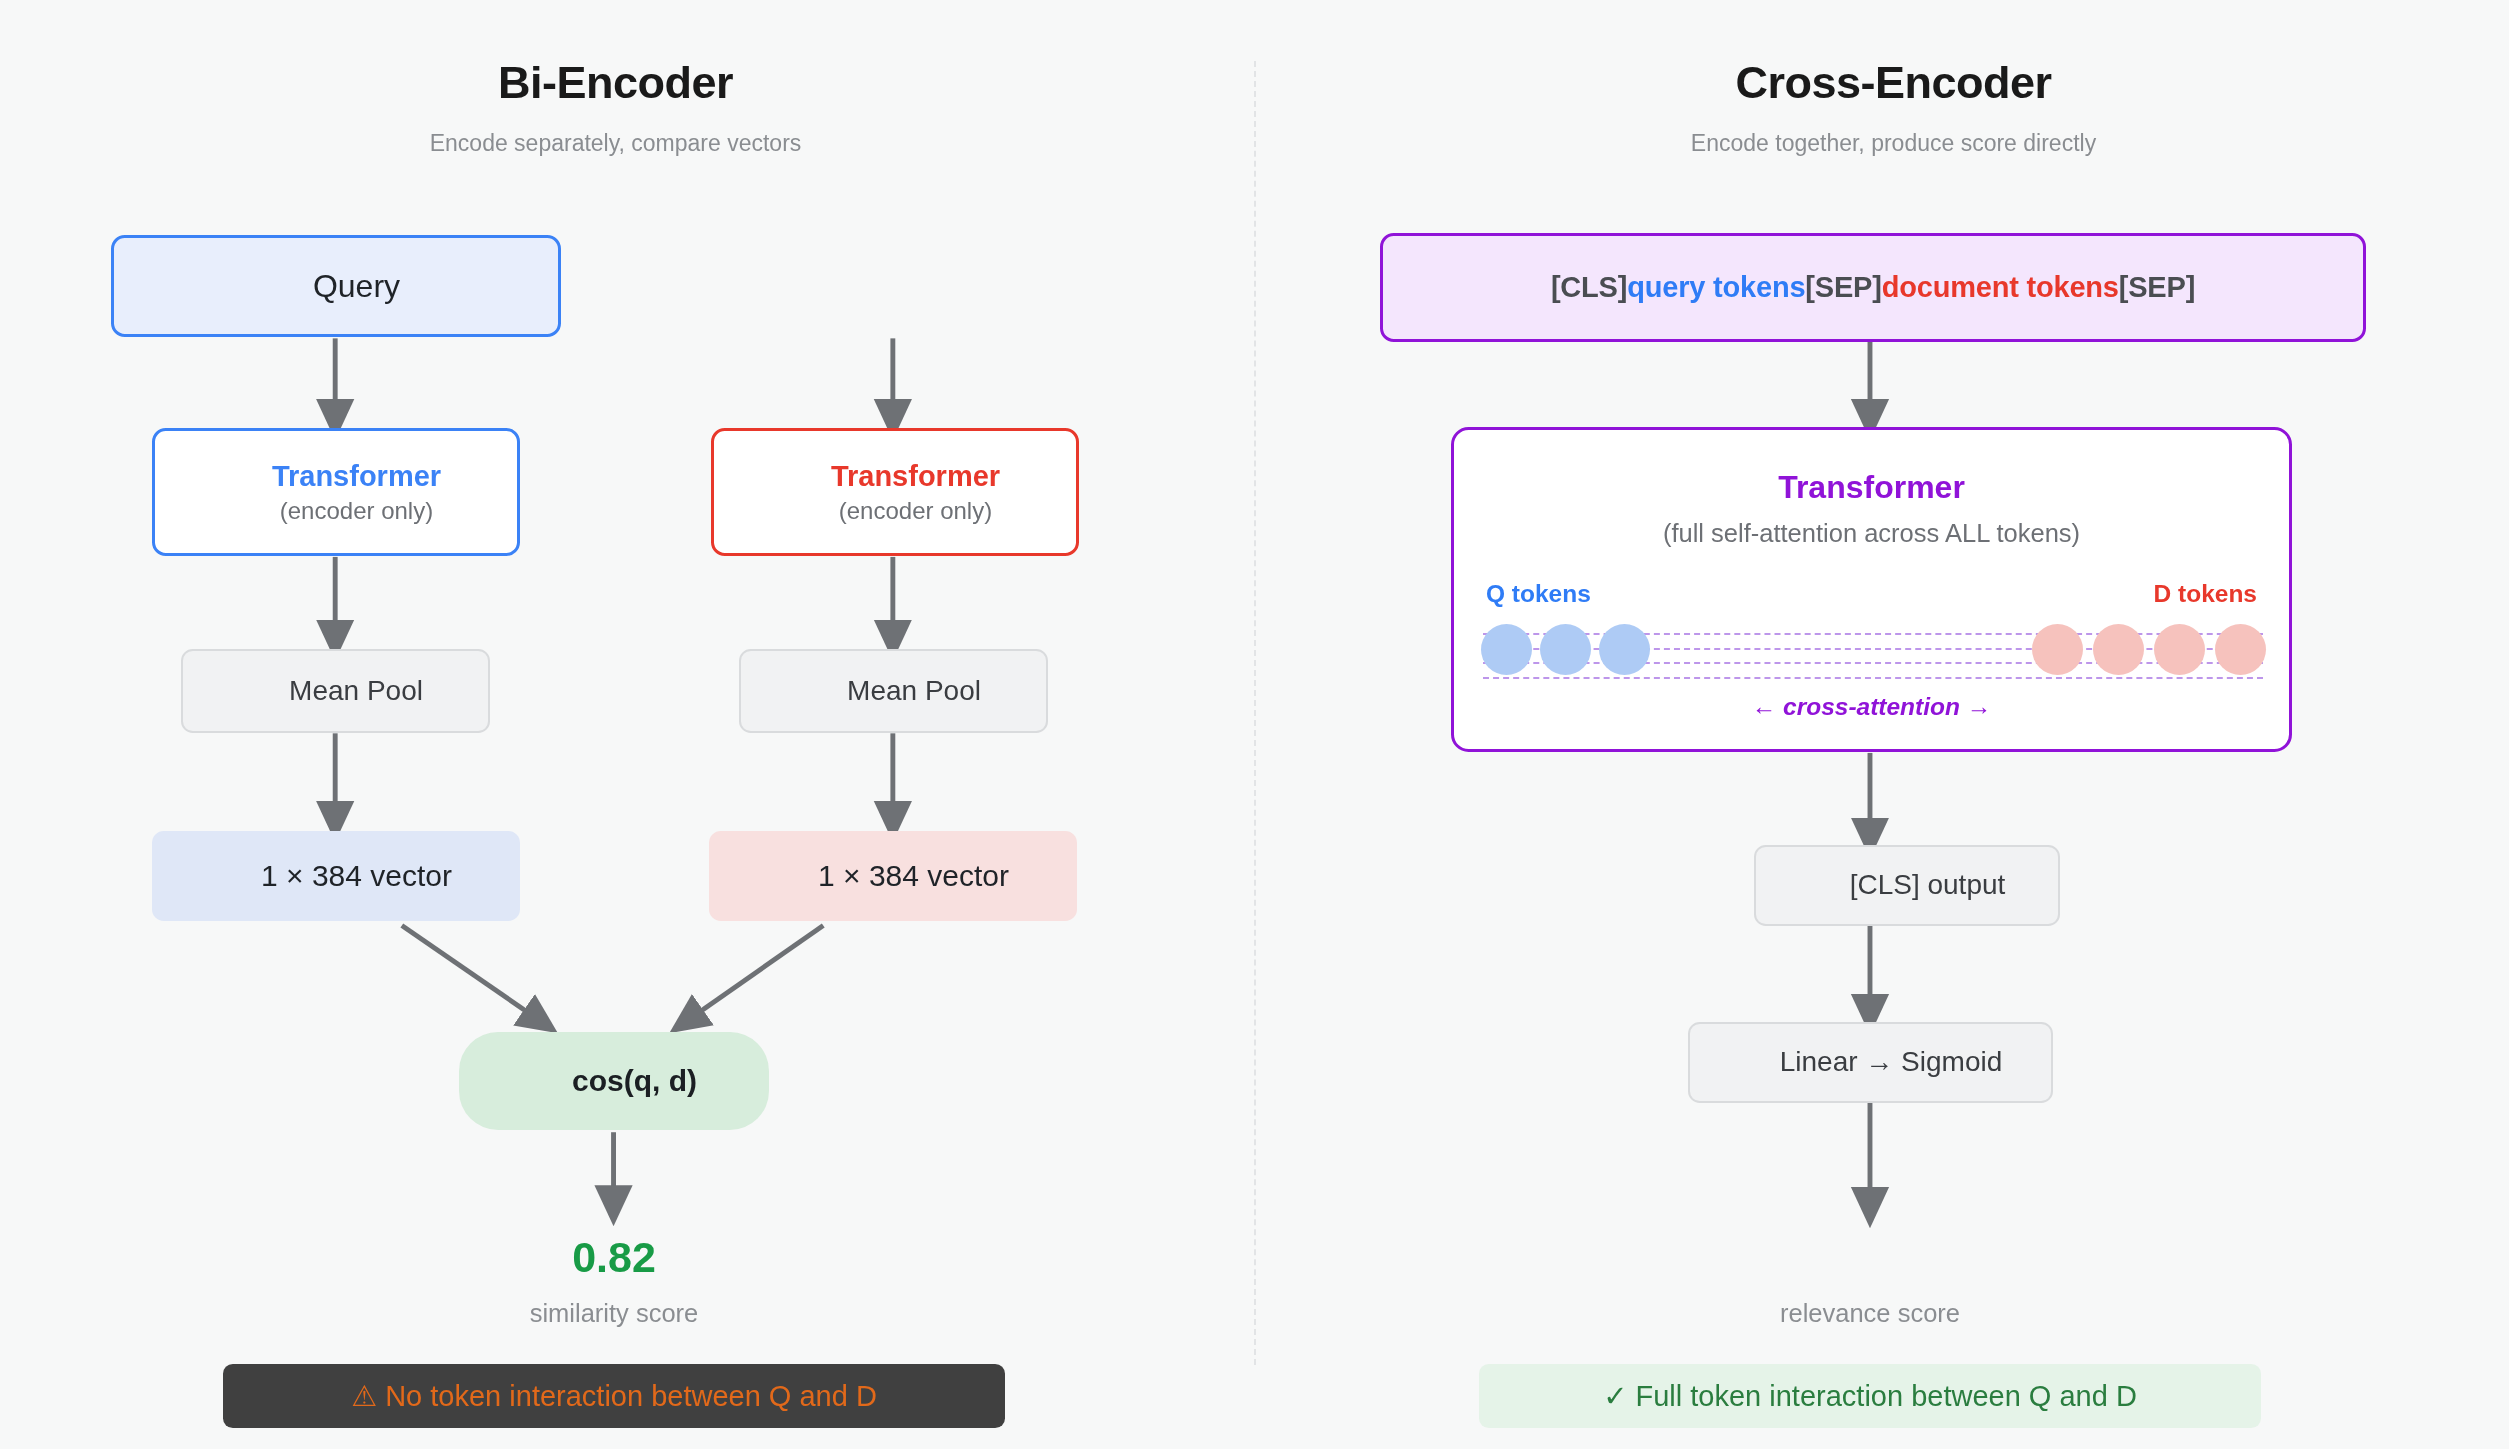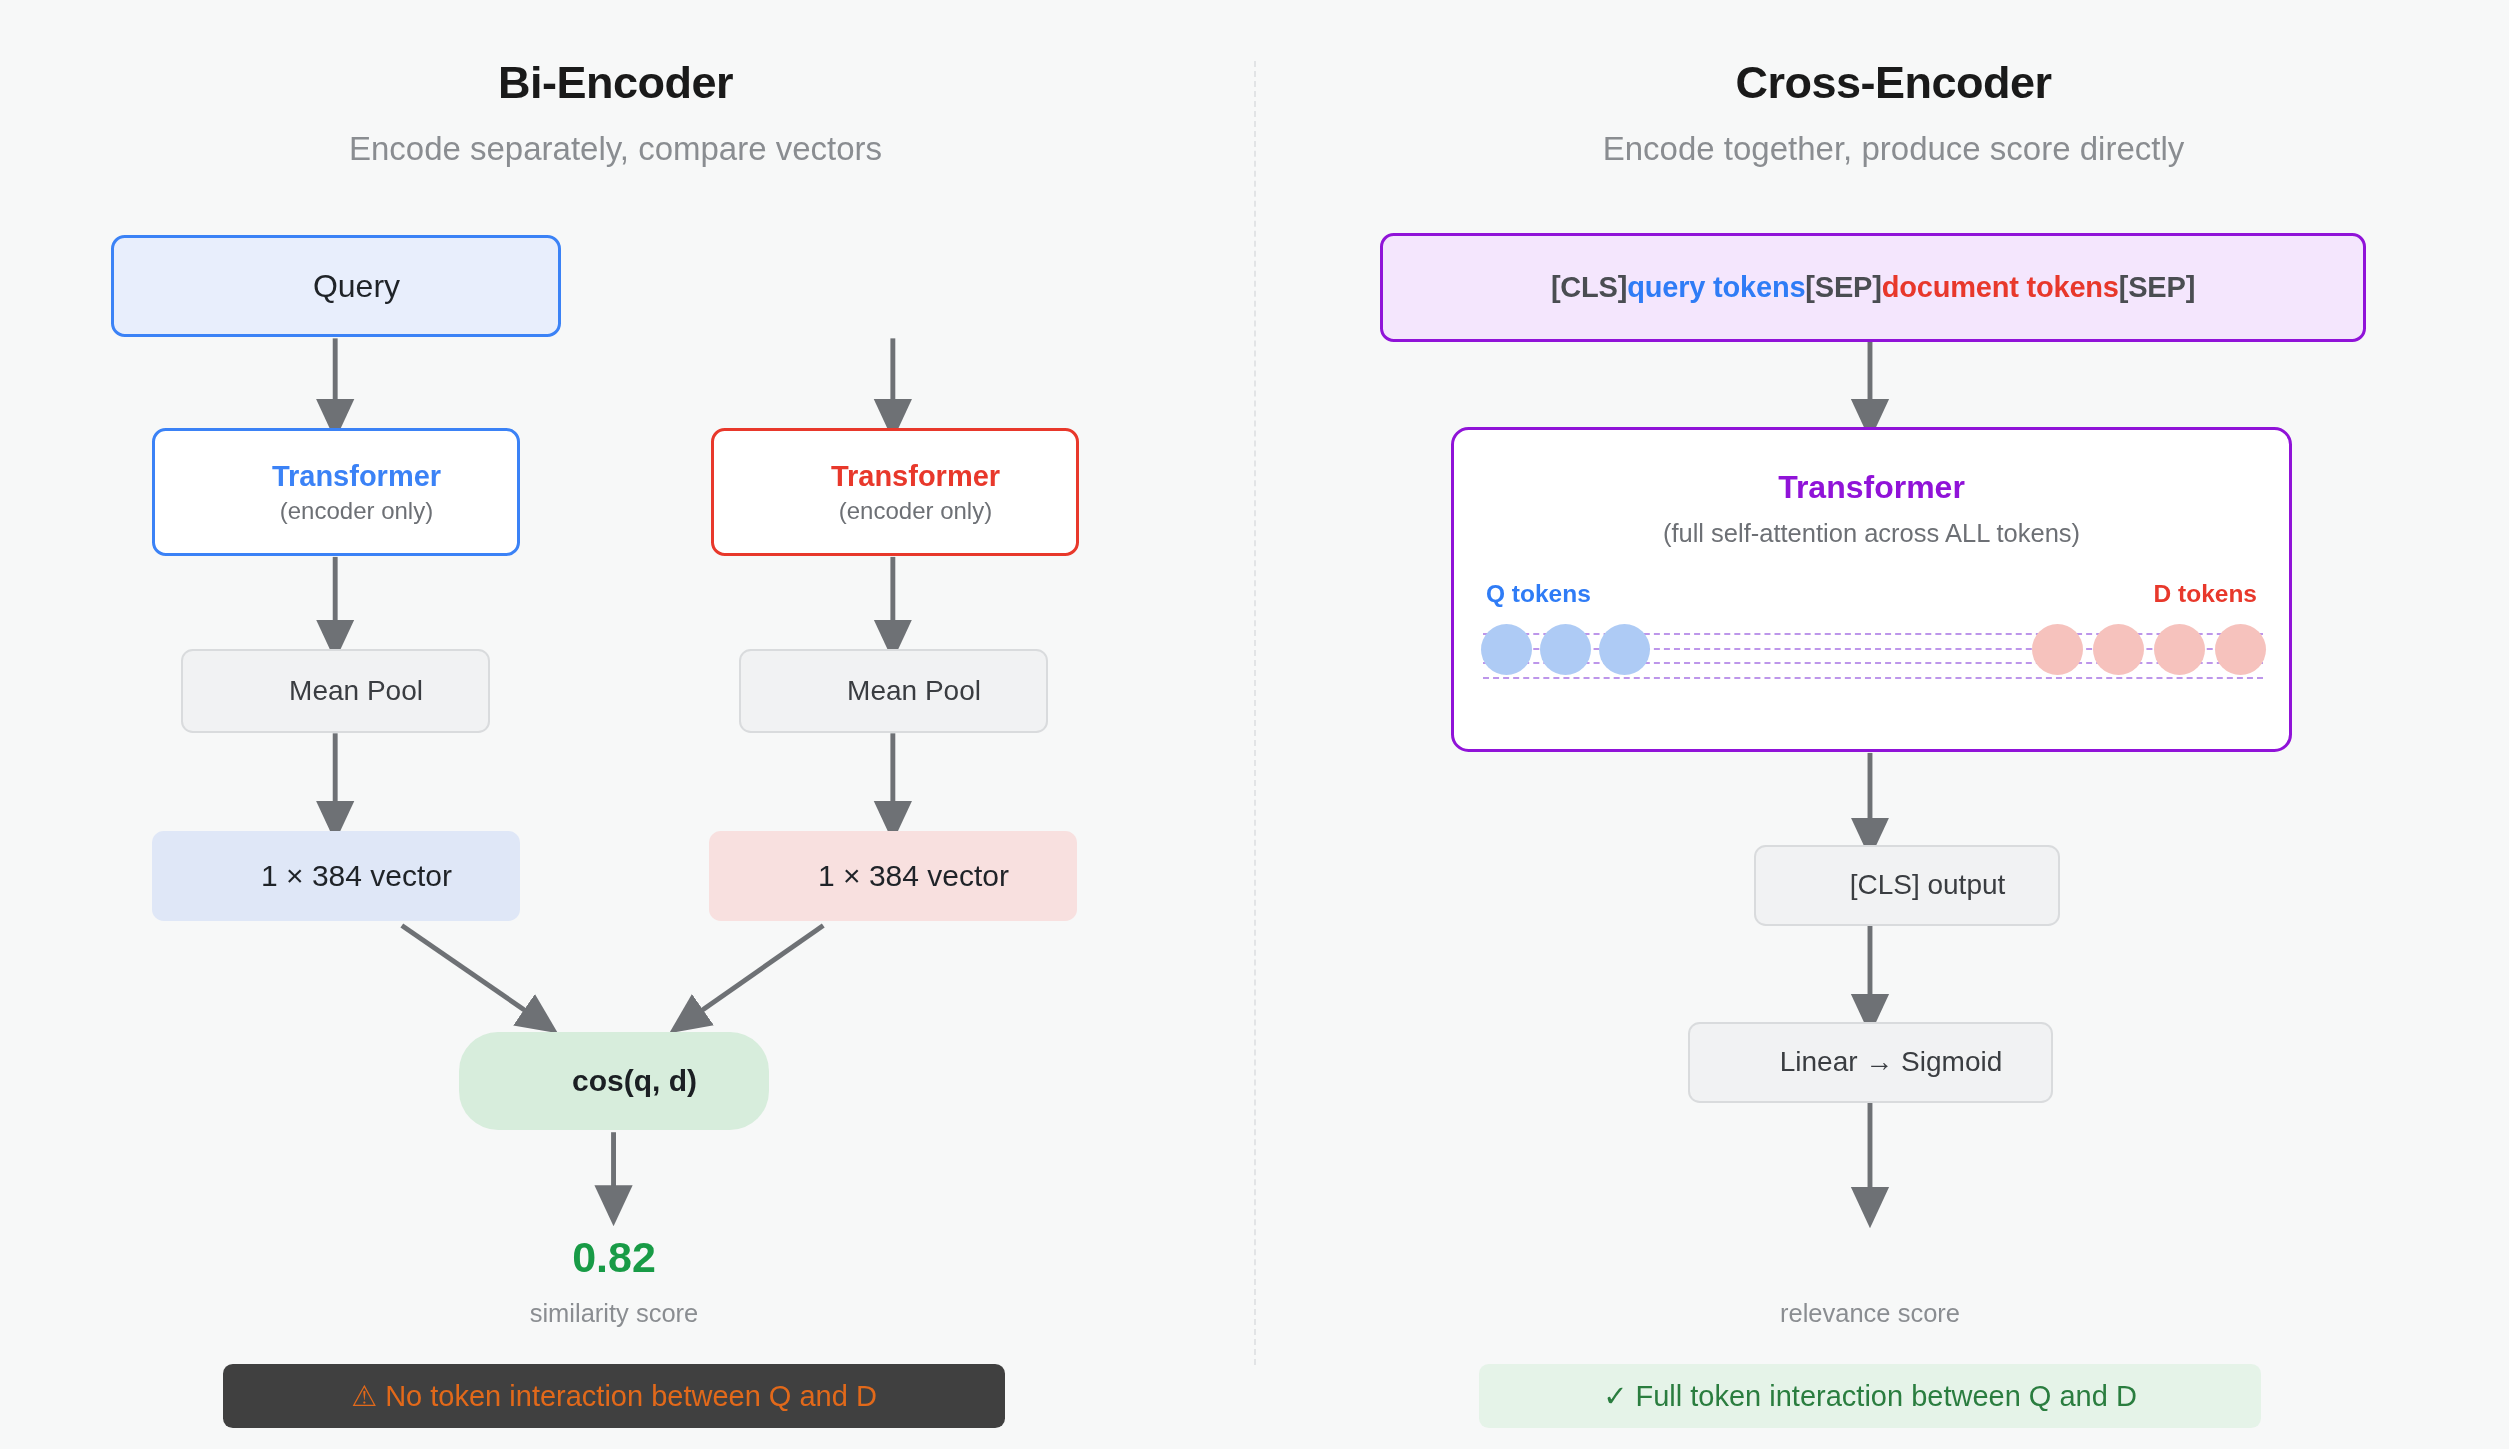--- a/index.html
+++ b/index.html
@@ -34,21 +34,21 @@
 
   
   .panel-title {
     font-size: 45px;
     font-weight: bold;
     color: #1a1a1a;
     text-align: center;
     letter-spacing: -0.5px;
   }
   .panel-sub {
-    font-size: 33px;
+    font-size: 23px;
     color: #8a8d91;
     text-align: center;
   }
 
   
   .node {
     box-sizing: border-box;
     display: flex;
     flex-direction: column;
     align-items: center;
@@ -323,20 +323,21 @@
 
     <div class="token-dot q" style="left:27.4px;  top:194px; width:51px; height:51px;"></div>
     <div class="token-dot q" style="left:86px;  top:194px; width:51px; height:51px;"></div>
     <div class="token-dot q" style="left:145px; top:194px; width:51px; height:51px;"></div>
 
     <div class="token-dot d" style="left:578px; top:194px; width:51px; height:51px;"></div>
     <div class="token-dot d" style="left:639px; top:194px; width:51px; height:51px;"></div>
     <div class="token-dot d" style="left:700px; top:194px; width:51px; height:51px;"></div>
     <div class="token-dot d" style="left:761px; top:194px; width:51px; height:51px;"></div>
 
+    <div class="cross-attn-label" style="position:absolute;left:0;top:263px;width:100%;">← cross-attention →</div>
   </div>
 
   <div class="abs node box-grey" style="left:1754px;top:845px;width:306px;height:81px;">
     <span class="node-label">[CLS] output</span>
   </div>
 
   <div class="abs node box-grey" style="left:1688px;top:1022px;width:365px;height:81px;">
     <span class="node-label">Linear → Sigmoid</span>
   </div>
 

